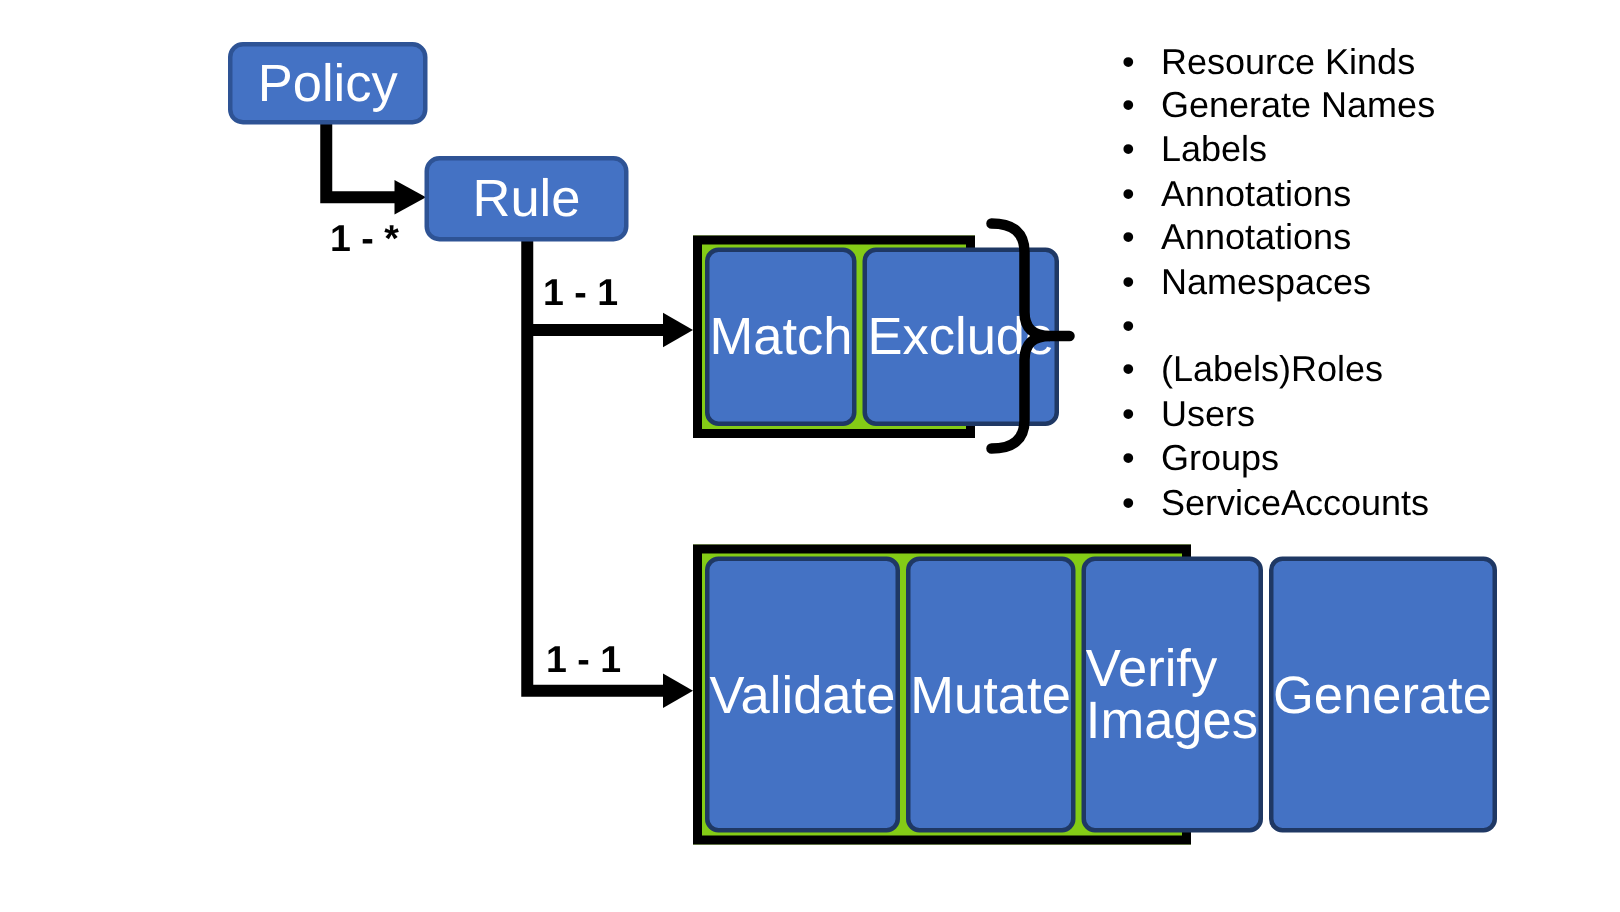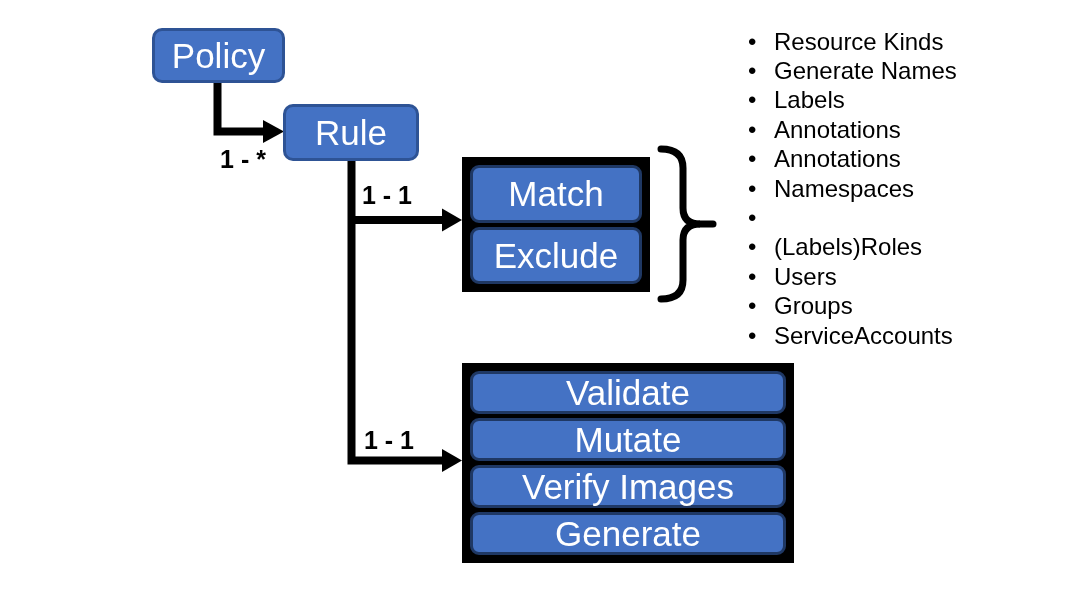--- a/index.html
+++ b/index.html
@@ -31,23 +31,23 @@
     font-size: 35px;
     display: flex;
     align-items: center;
     justify-content: center;
     line-height: 1;
   }
   .container-box {
     position: absolute;
     box-sizing: border-box;
     border: 6px solid #000000;
-    background: #000000;
+    background: #84cc16;
     display: flex;
-    flex-direction: column;
+    flex-direction: row;
     padding: 2px;
     gap: 4px;
   }
   .inner-node {
     flex: 1;
     box-sizing: border-box;
     background: #4472C4;
     border: 3px solid #1F3864;
     border-radius: 9px;
     color: #ffffff;

